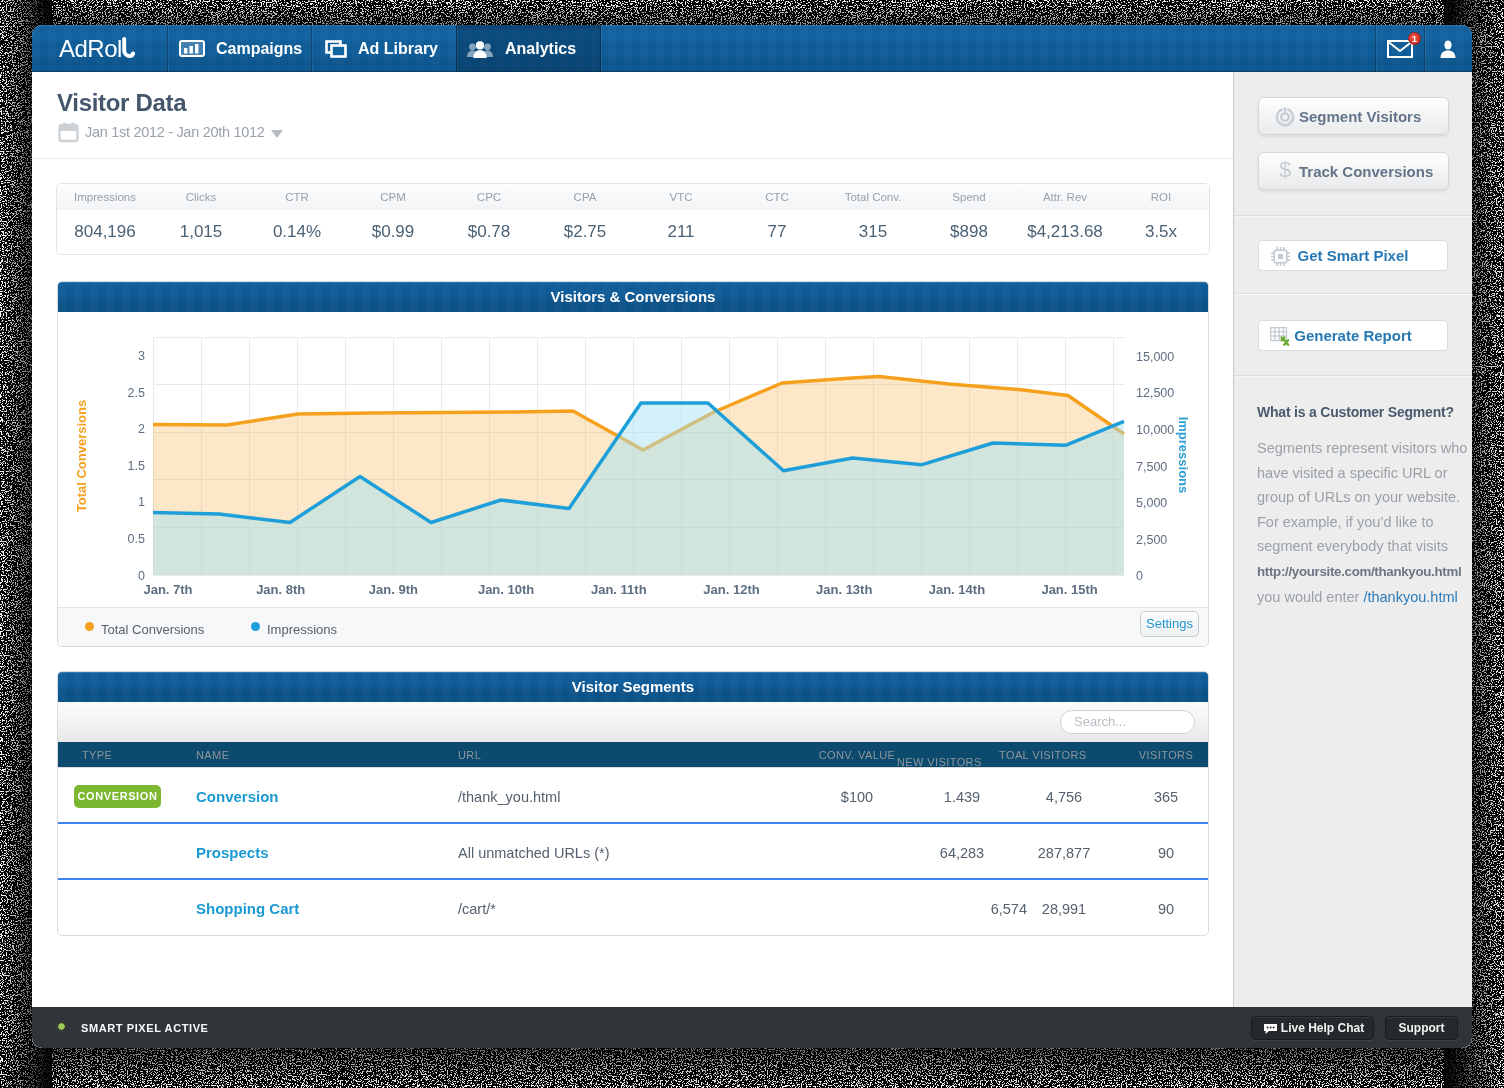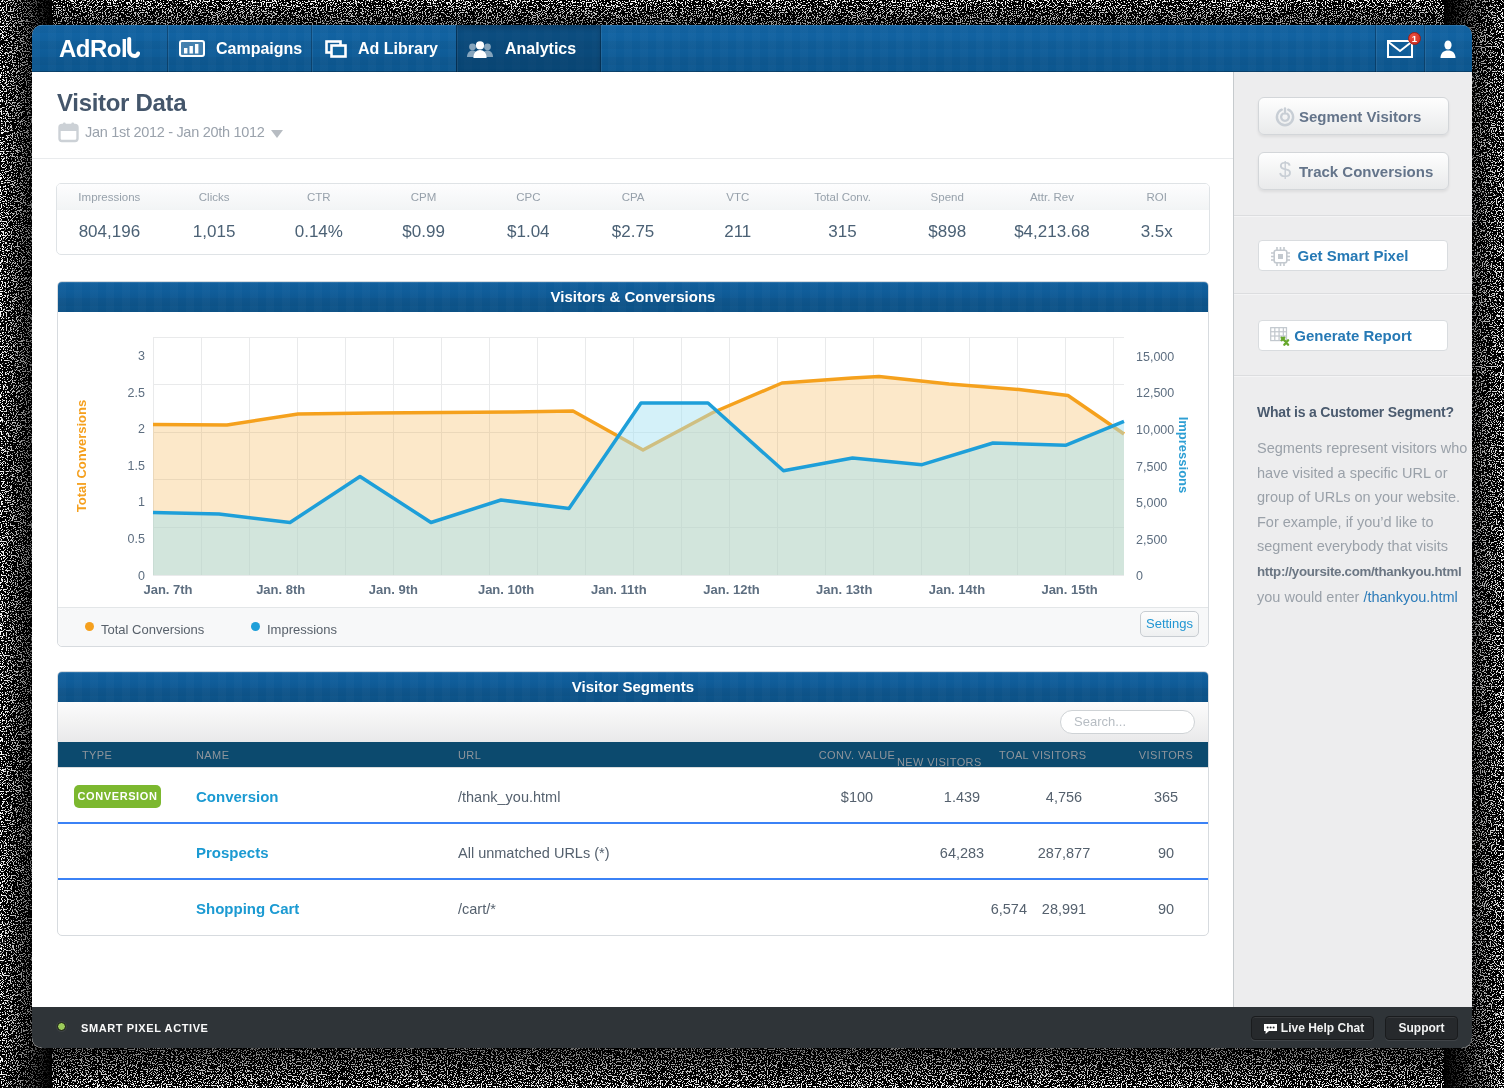--- a/index.html
+++ b/index.html
@@ -9,21 +9,21 @@
   #app { position:absolute; left:32px; top:25px; width:1440px; height:1023px;
     background:#fff; border-radius:10px; overflow:hidden; z-index:1; }
   
   #nav { position:absolute; left:0; top:0; width:100%; height:47px;
     background:
       repeating-linear-gradient(to right, rgba(255,255,255,.02) 0 8px, rgba(0,0,0,0) 8px 16px),
       repeating-linear-gradient(to bottom, rgba(0,0,0,.035) 0 8px, rgba(0,0,0,0) 8px 16px),
       linear-gradient(#1366a7, #0c568e);
     box-shadow: inset 0 1px 0 rgba(255,255,255,.1), inset 0 -1px 0 rgba(0,0,0,.25);
   }
-  #logo { position:absolute; left:27px; top:10px; color:#fff; font-size:24px; font-weight:700;
+  #logo { position:absolute; left:27px; top:10px; color:#fff; font-size:24px; font-weight:400;
     letter-spacing:-0.5px;text-align:right; }
   .tab { position:absolute; top:0; height:47px; display:flex; align-items:center;
     color:#fff; font-weight:700; font-size:16px; }
   .tab .sep { position:absolute; left:0; top:0; bottom:0; width:1px;
     background:rgba(0,20,40,.35); box-shadow:1px 0 0 rgba(255,255,255,.08); }
   #tab1 { left:135px; width:146px; padding-left:49px; }
   #tab2 { left:279px; width:145px; padding-left:47px; }
   #tab3 { left:424px; width:145px; padding-left:49px;
     background:rgba(4,47,82,.42); box-shadow: inset 0 2px 5px rgba(0,10,25,.25); }
   .tabicon { position:absolute; }
@@ -232,29 +232,33 @@
       <div class="stat">
           <span class="lb">CTR</span>
           <span class="vl">0.14%</span>
         </div>
       <div class="stat">
           <span class="lb">CPM</span>
           <span class="vl">$0.99</span>
         </div>
       <div class="stat">
           <span class="lb">CPC</span>
-          <span class="vl">$1.04</span>
+          <span class="vl">$0.78</span>
         </div>
       <div class="stat">
           <span class="lb">CPA</span>
           <span class="vl">$2.75</span>
         </div>
       <div class="stat">
           <span class="lb">VTC</span>
           <span class="vl">211</span>
+        </div>
+      <div class="stat">
+          <span class="lb">CTC</span>
+          <span class="vl">77</span>
         </div>
       <div class="stat">
           <span class="lb">Total Conv.</span>
           <span class="vl">315</span>
         </div>
       <div class="stat">
           <span class="lb">Spend</span>
           <span class="vl">$898</span>
         </div>
       <div class="stat">

